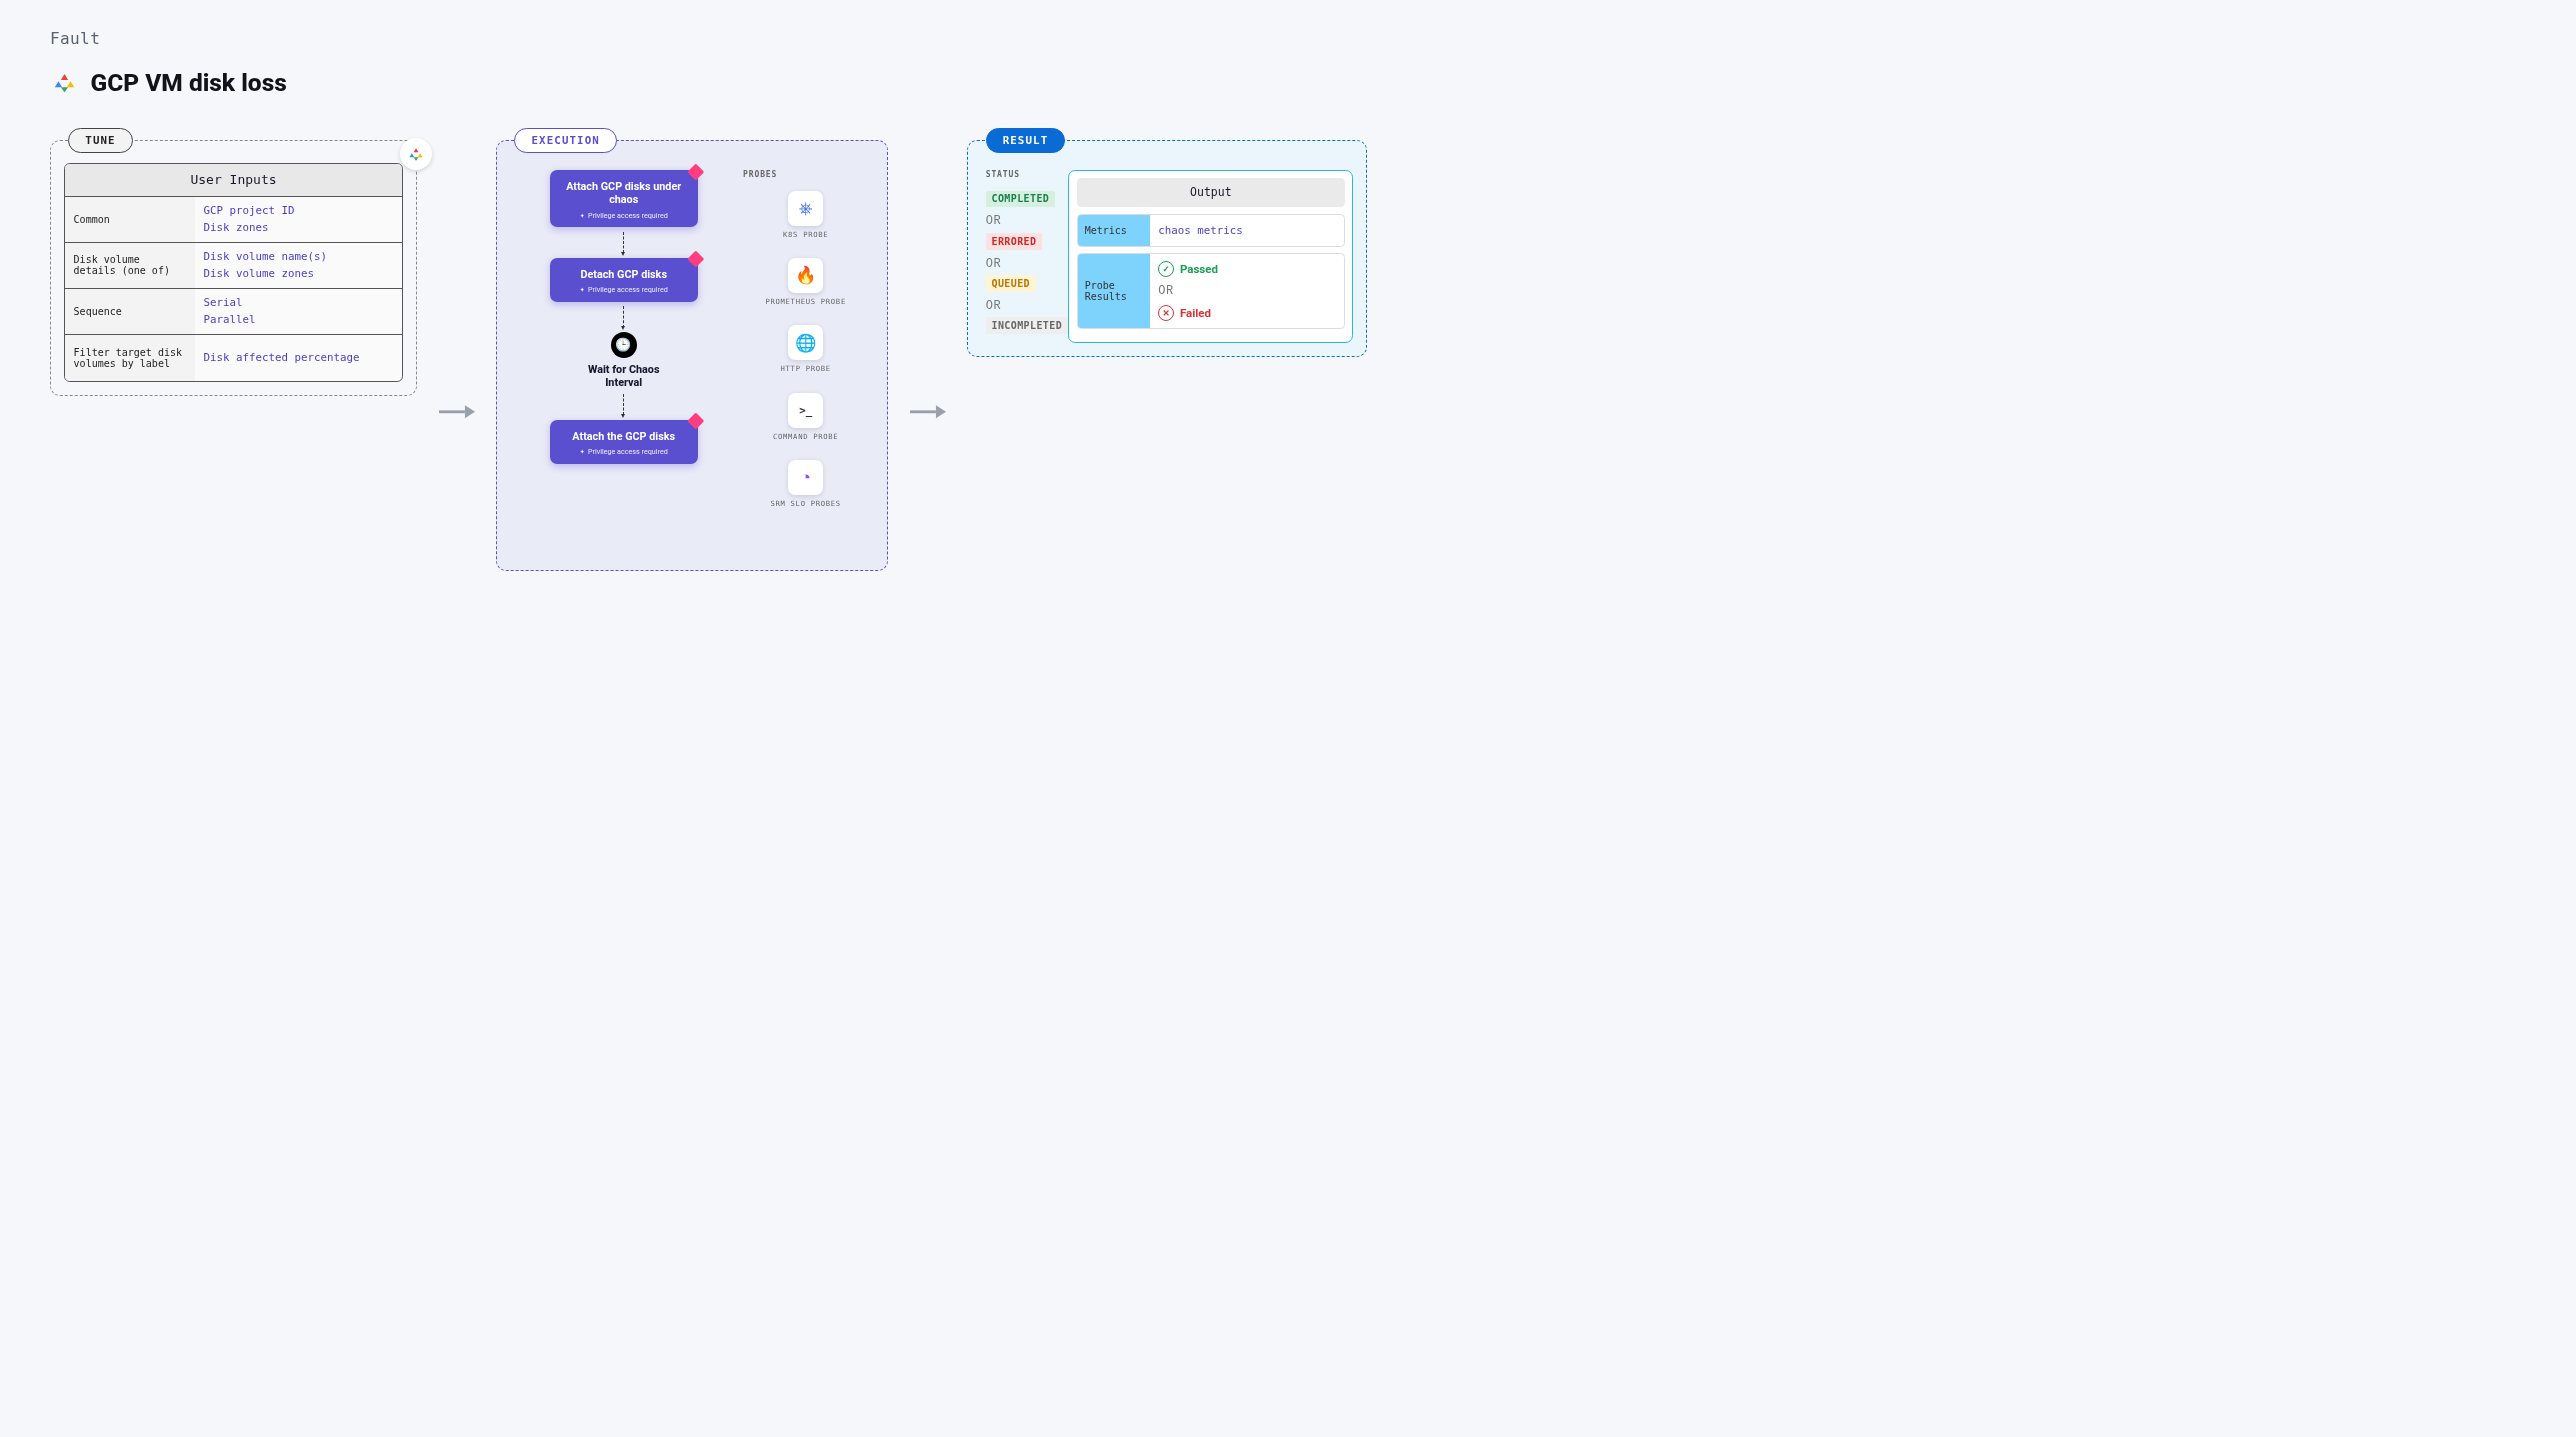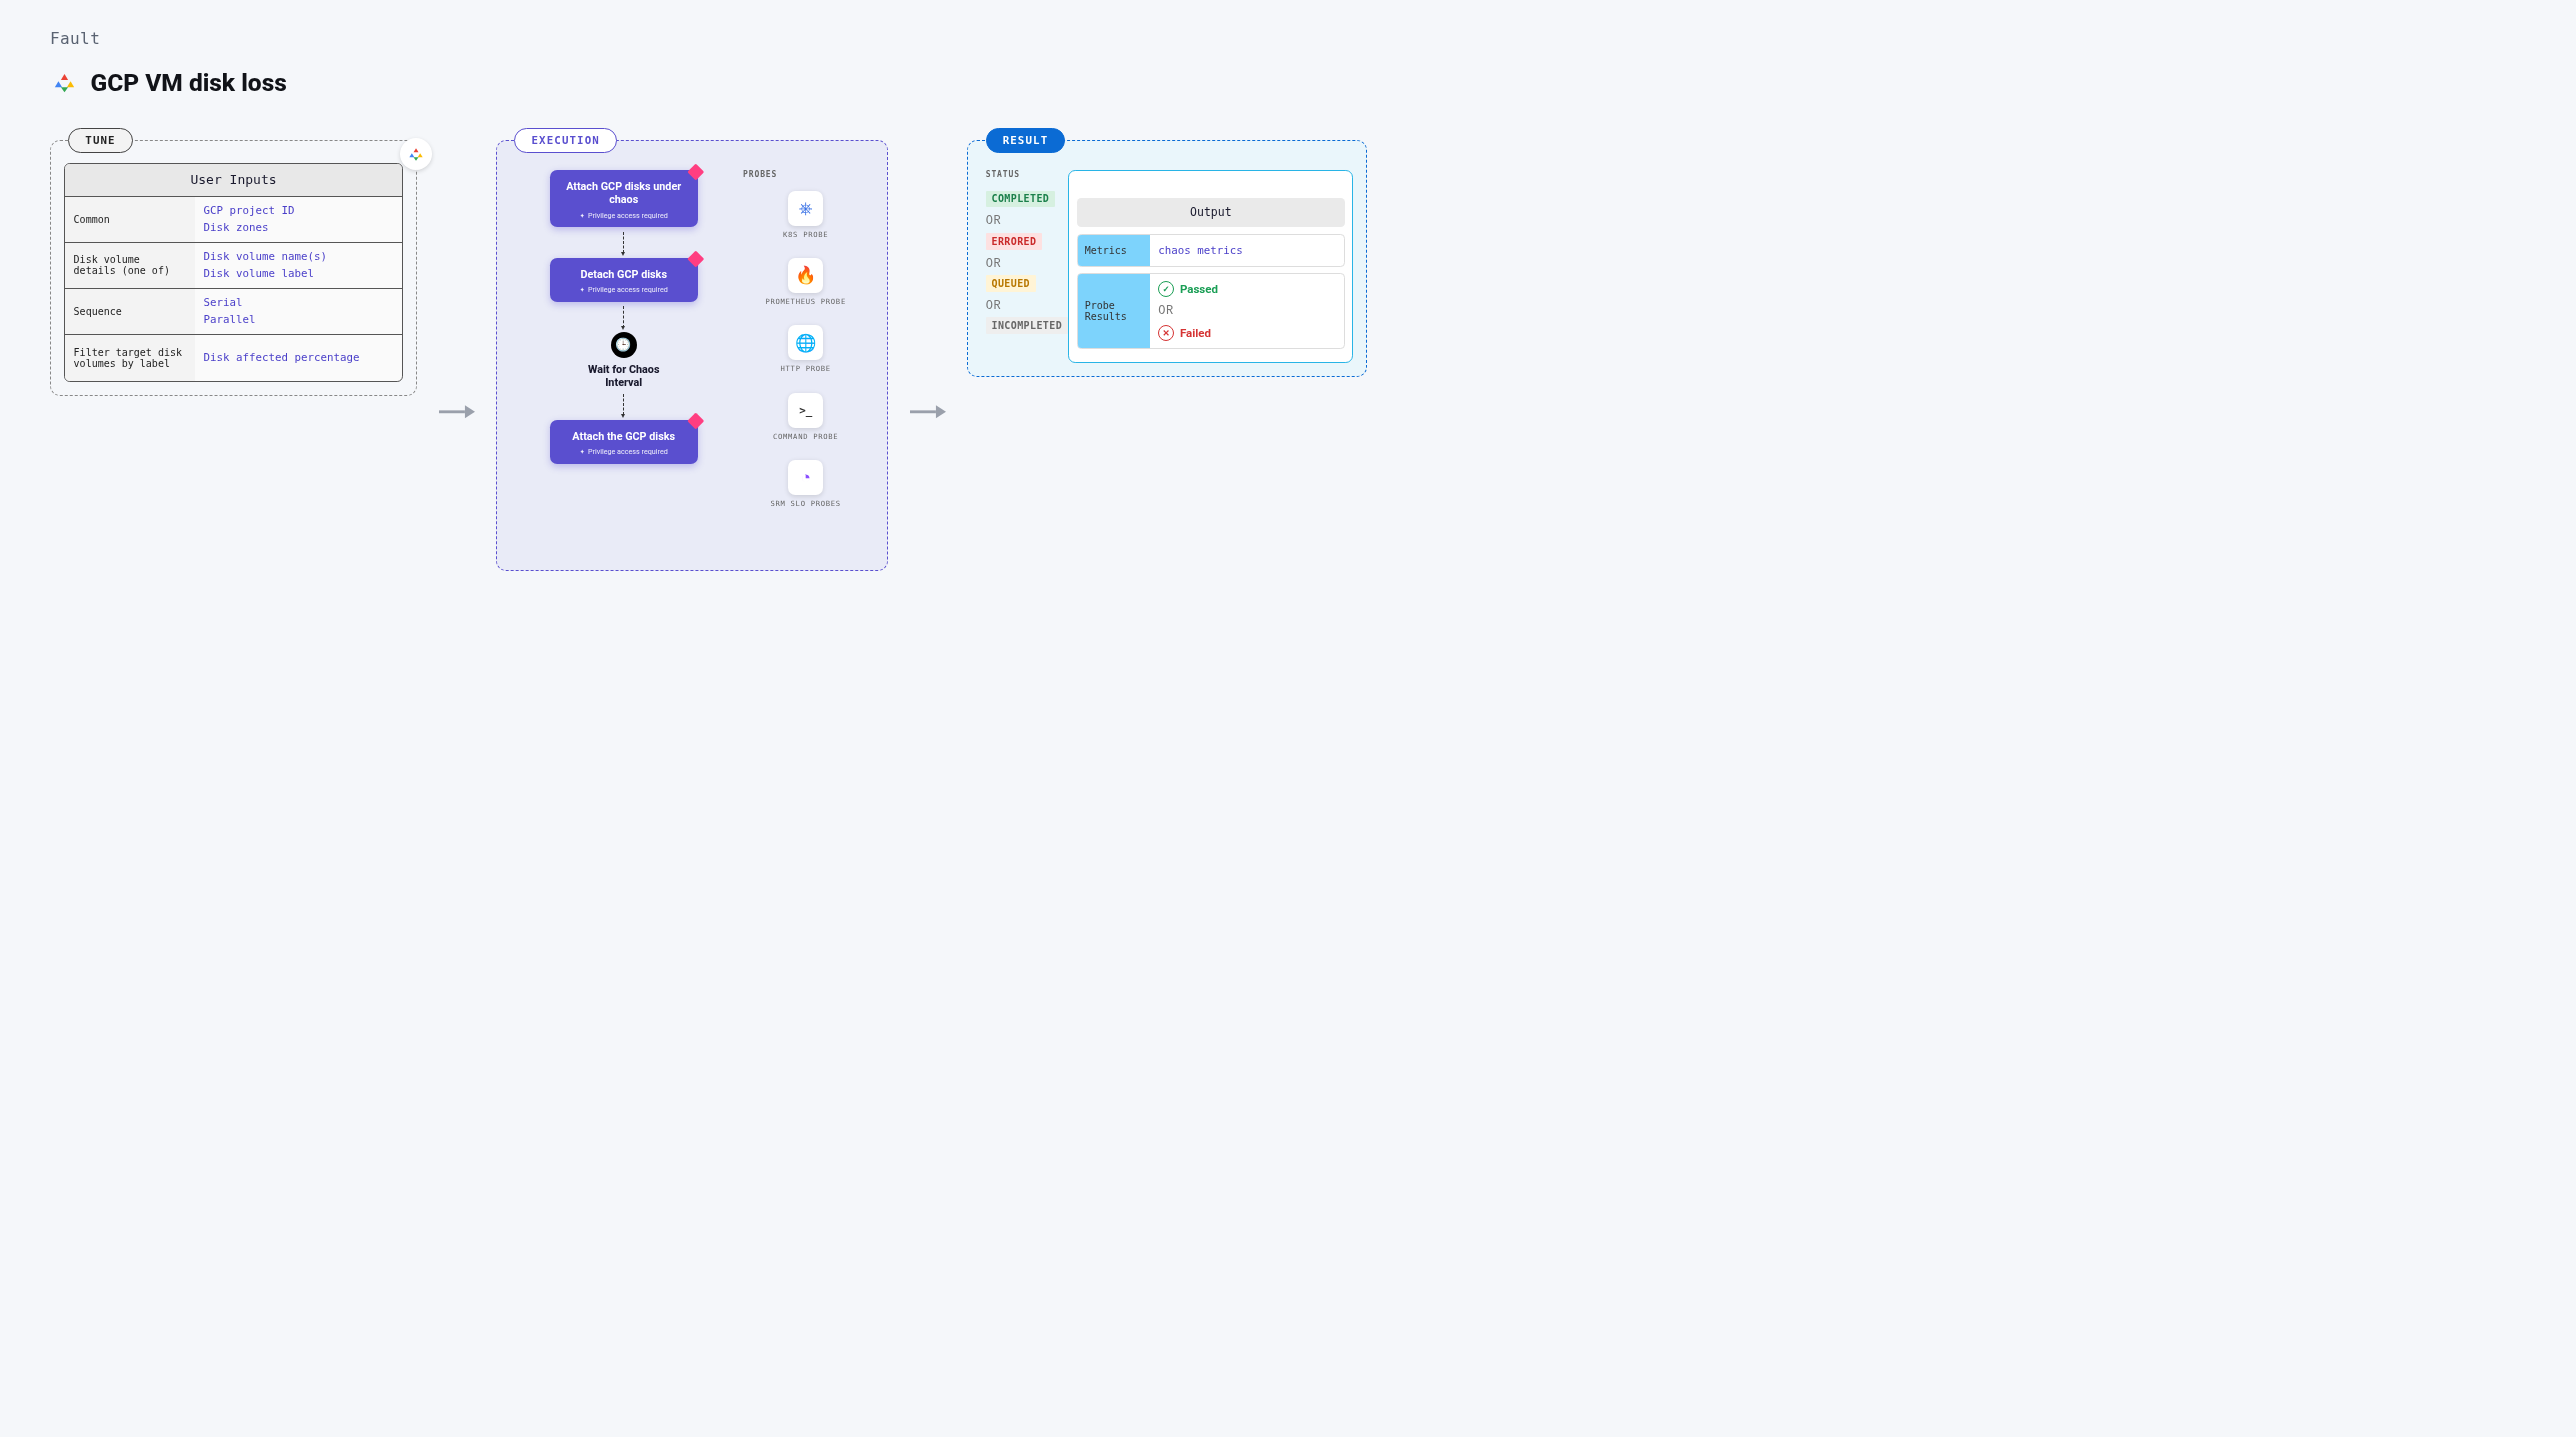--- a/index.html
+++ b/index.html
@@ -205,21 +205,20 @@
     padding: 7.2px;
   }
   .output-header {
     background: #eaeaea;
     border-radius: 4.3px;
     text-align: center;
     padding: 7.2px;
     font-family: ui-monospace, Menlo, Consolas, monospace;
     font-size: 11.5px;
     margin-bottom: 7.2px;
-    margin-top: 20px;
   }
   .out-row {
     display: flex;
     border: 0.7px solid #ddd;
     border-radius: 4.3px;
     margin-bottom: 5.8px;
     overflow: hidden;
   }
   .out-k {
     width: 72px;
@@ -306,21 +305,21 @@
         <div class="inp-k">Common</div>
         <div class="inp-v">
           <span>GCP project ID</span>
           <span>Disk zones</span>
         </div>
       </div>
       <div class="inp-row">
         <div class="inp-k">Disk volume details (one of)</div>
         <div class="inp-v">
           <span>Disk volume name(s)</span>
-          <span>Disk volume label</span>
+          <span>Disk volume zones</span>
         </div>
       </div>
       <div class="inp-row">
         <div class="inp-k">Sequence</div>
         <div class="inp-v">
           <span>Serial</span>
           <span>Parallel</span>
         </div>
       </div>
       <div class="inp-row">

